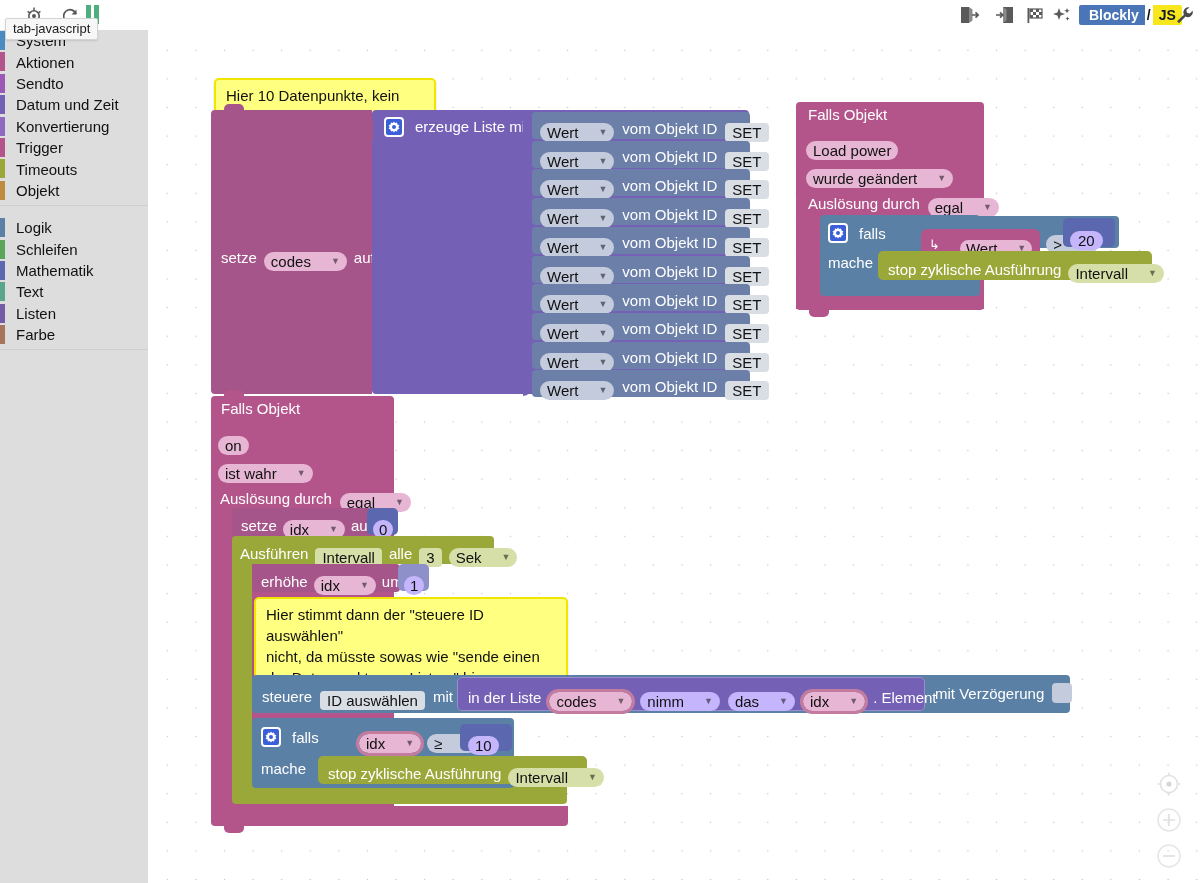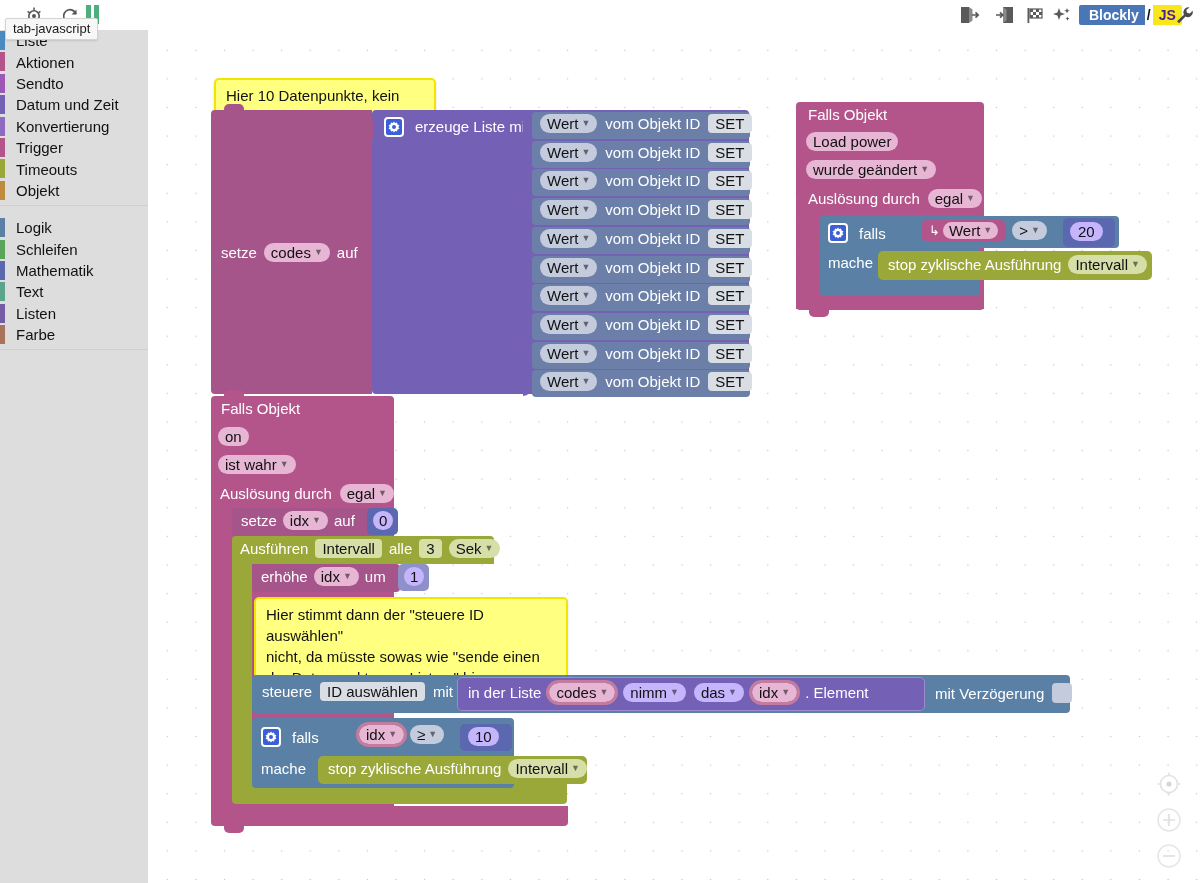--- a/index.html
+++ b/index.html
@@ -42,21 +42,21 @@
   #blockly-js-toggle .bj-left {
     background: #4a76b8; color: #ffffff; padding: 1px 6px 1px 10px;
     display: flex; align-items: center; position: relative;
   }
   #blockly-js-toggle .bj-left::before {
     content: ""; position: absolute; left: -5px; top: 4px;
     width: 6px; height: 12px; background: #4a76b8;
     border-radius: 3px 0 0 3px;
   }
   #blockly-js-toggle .bj-slash { background: #ffffff; color: #111; padding: 1px 2px; display:flex; align-items:center; }
-  #blockly-js-toggle .bj-right { background: #f8e71c; color: #4c1d95; padding: 1px 6px; display: flex; align-items: center; }
+  #blockly-js-toggle .bj-right { background: #f8e71c; color: #0f172a; padding: 1px 6px; display: flex; align-items: center; }
 
   
   #sidebar {
     position: absolute; left: 0; top: 30px; width: 148px; height: 853px;
     background: #dddddd; z-index: 20;
   }
   .cat {
     position: relative; height: 21.4px; display: flex; align-items: center;
     padding-left: 16px; font-size: 15px; color: #111; cursor: pointer;
   }
@@ -74,23 +74,23 @@
     background-position: 5px 6px;
     overflow: hidden;
   }
   #canvas { position: absolute; left: -148px; top: -30px; width: 1200px; height: 883px; }
 
   
   .blk { position: absolute; }
   .lbl { color: #ffffff; font-size: 15px; white-space: nowrap; }
 
   .field {
-    display: inline-flex; align-items: center; gap: 3px;
+    display: inline-flex; align-items: center; gap: 20px;
     border-radius: 10px; padding: 1px 7px; font-size: 15px;
-    color: #111; white-space: nowrap;
+    color: #111; white-space: nowrap; margin-top: 9px;
   }
   .field.sq { border-radius: 4px; }
   .caret { font-size: 9px; opacity: .55; line-height: 1; }   
 
   .f-pink     { background: #e7b6d4; }
   .f-lav      { background: #c4b5fd; }
   .f-blue     { background: #c3cbdc; }
   .f-olive    { background: #d6dfa8; }
   .f-grey     { background: #d9dde4; }
 
@@ -201,21 +201,21 @@
         <path d="M15.5 2.5 a5 5 0 0 0 -5.6 7.2 L3 16.3 L5 18.2 L11.5 11.6 a5 5 0 0 0 7.1 -5.8 L15.8 8.5 L13 7.8 L12.3 5 Z" fill="#4a4a4a"></path>
       </svg>
     </div>
   </div>
 
   <div id="sidebar">
 
     <div>
       <div class="cat">
         <span class="bar" style="background:#4a8bc2"></span>
-        <span>Liste</span>
+        <span>System</span>
       </div>
       <div class="cat">
         <span class="bar" style="background:#b3558b"></span>
         <span>Aktionen</span>
       </div>
       <div class="cat">
         <span class="bar" style="background:#9b58b5"></span>
         <span>Sendto</span>
       </div>
       <div class="cat">

